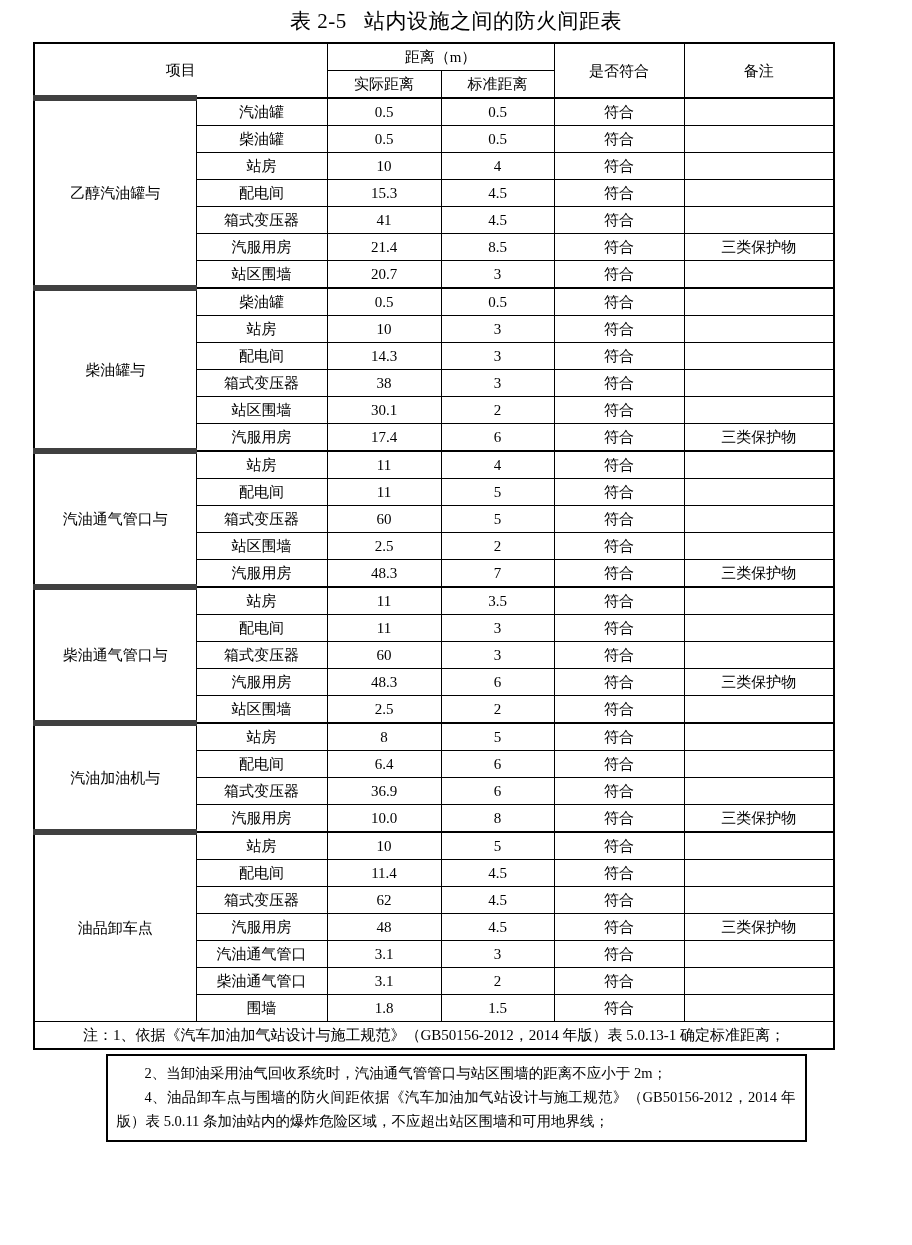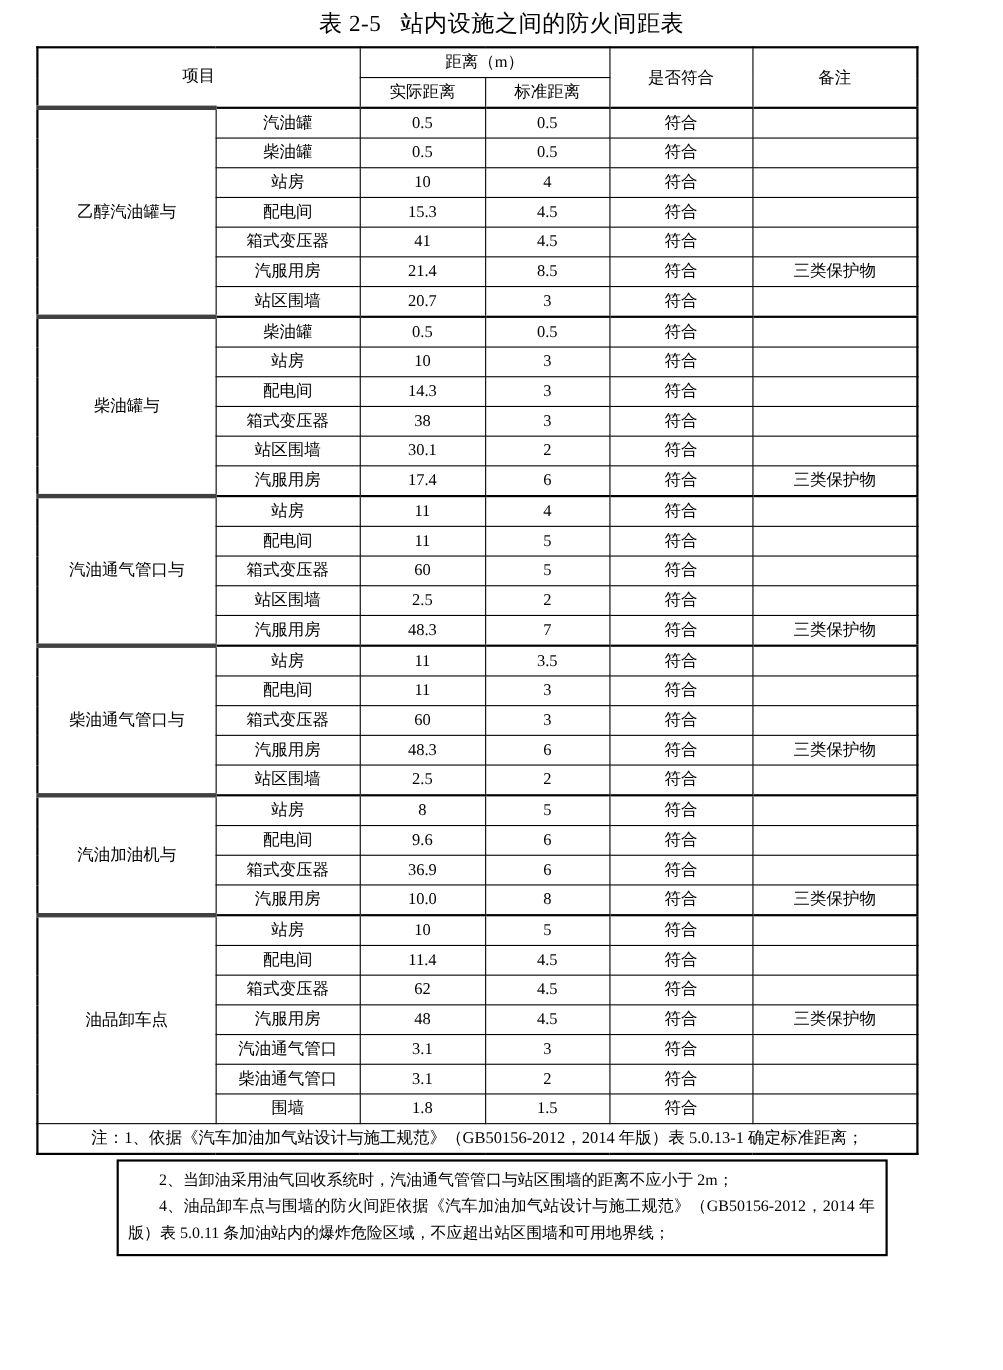--- a/index.html
+++ b/index.html
@@ -72,21 +72,21 @@
     font-weight: bold;
   }
   .group-cell {
     font-size: 15px;
   }
   
   tr.group-start > td {
     border-top: 2px solid #000;
   }
   tr.group-start > td.group-cell {
-    border-top: 4px solid #404040;
+    border-top: 6px solid #404040;
   }
   
   td.note-inline {
     text-align: left;
     padding: 3px 8px 4px 8px;
     height: auto;
     line-height: 22px;
     font-size: 14.5px;
     border-top: 2px solid #000;
     white-space: nowrap;
@@ -306,21 +306,21 @@
           <tr class="group-start">
             <td class="group-cell" rowspan="4">汽油加油机与</td>
             <td>站房</td>
             <td>8</td>
             <td class="std-val">5</td>
             <td>符合</td>
             <td></td>
           </tr>
           <tr>
             <td>配电间</td>
-            <td>9.6</td>
+            <td>6.4</td>
             <td class="std-val">6</td>
             <td>符合</td>
             <td></td>
           </tr>
           <tr>
             <td>箱式变压器</td>
             <td>36.9</td>
             <td class="std-val">6</td>
             <td>符合</td>
             <td></td>

